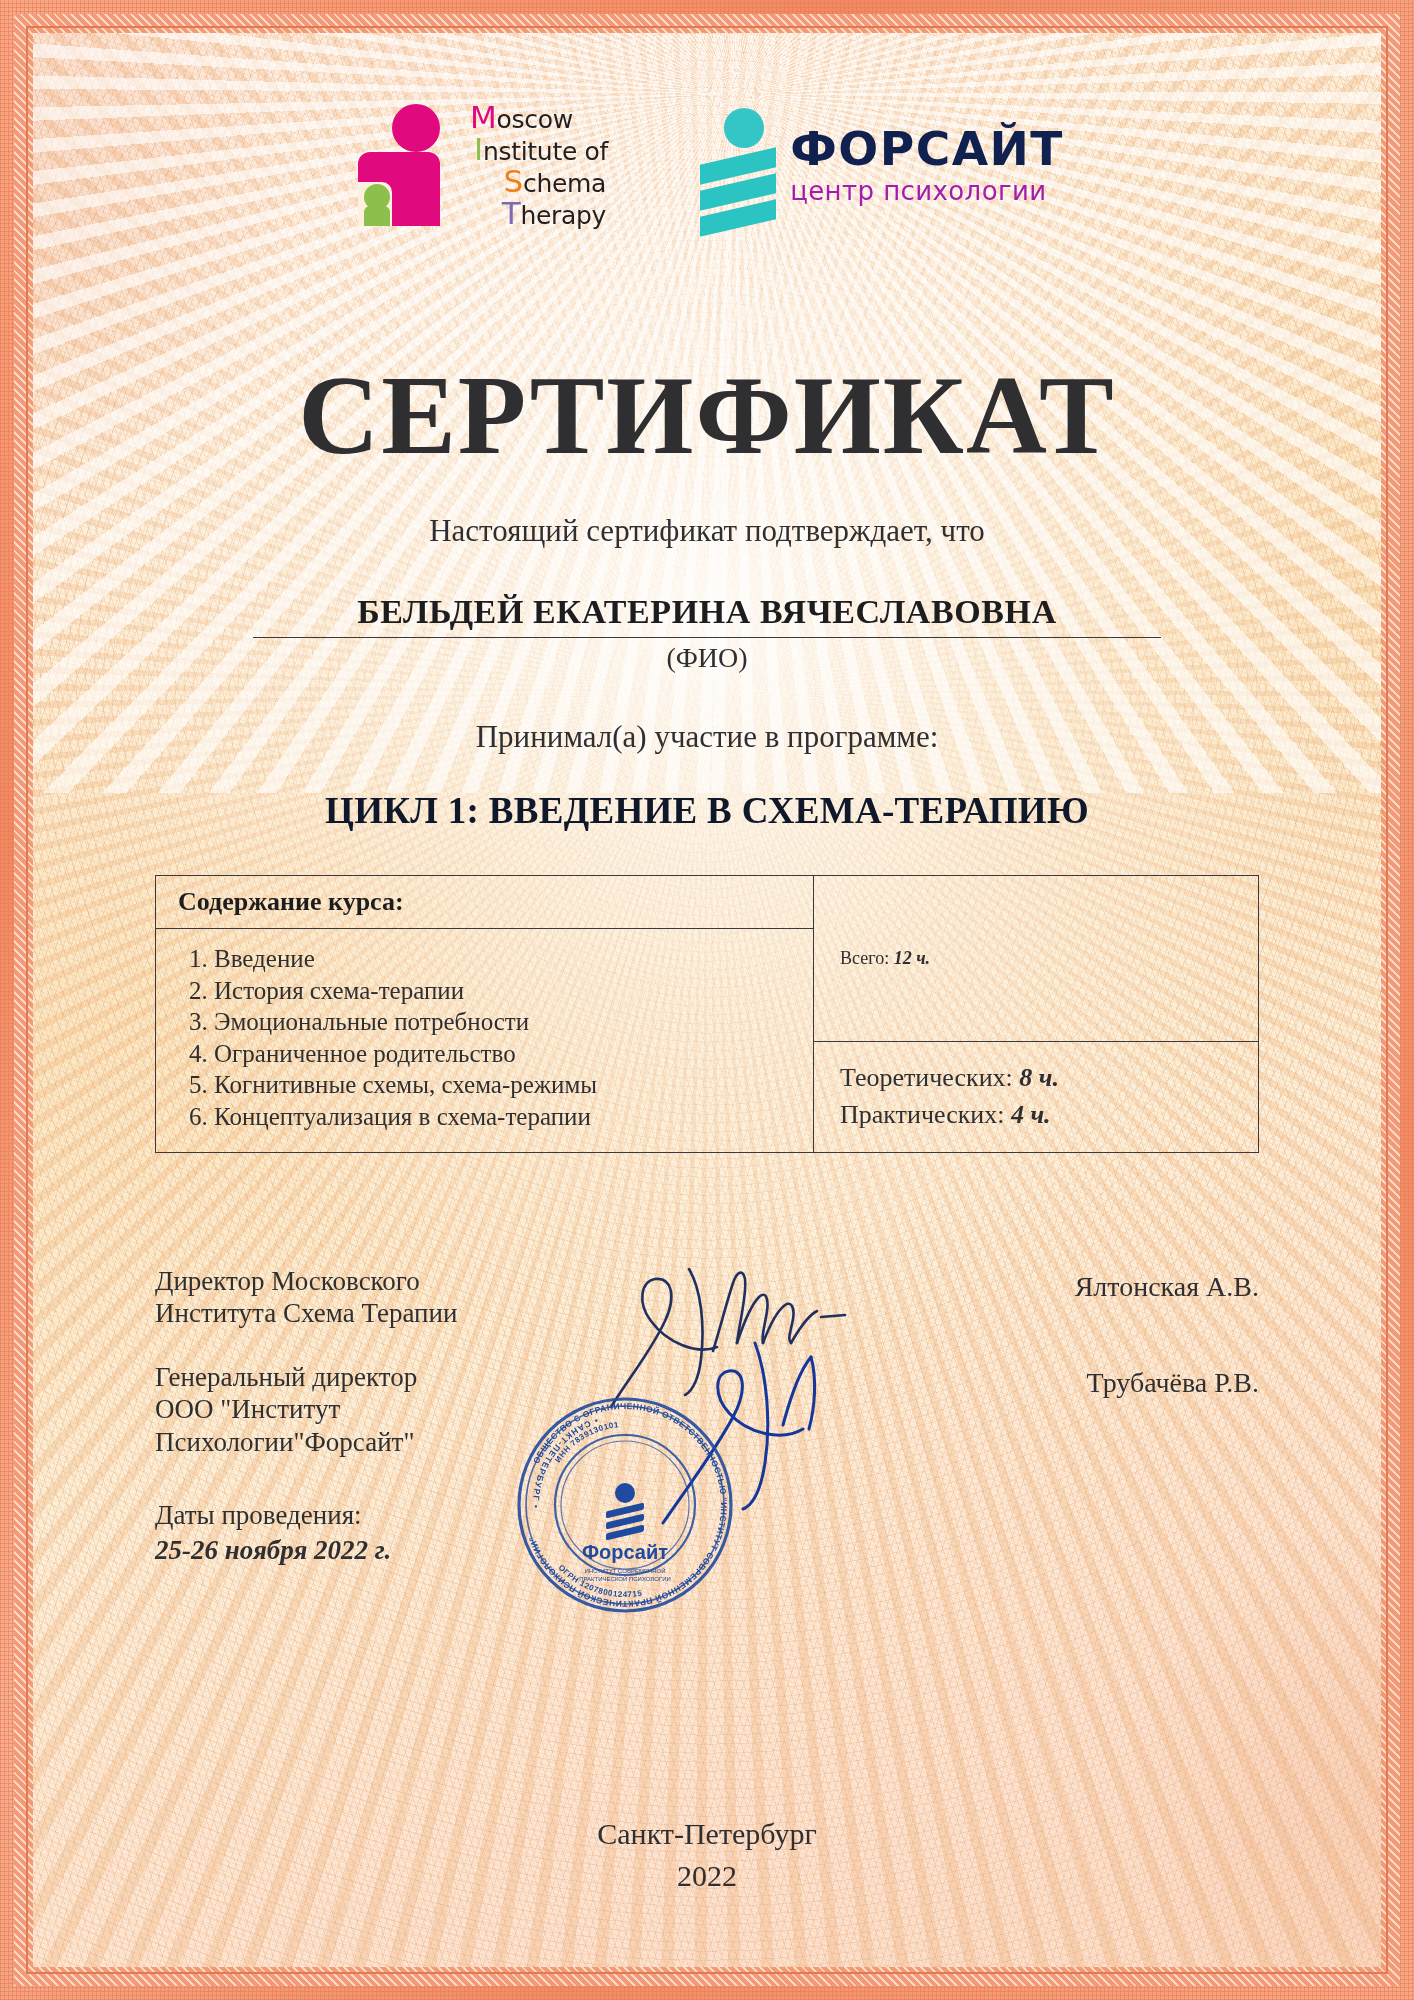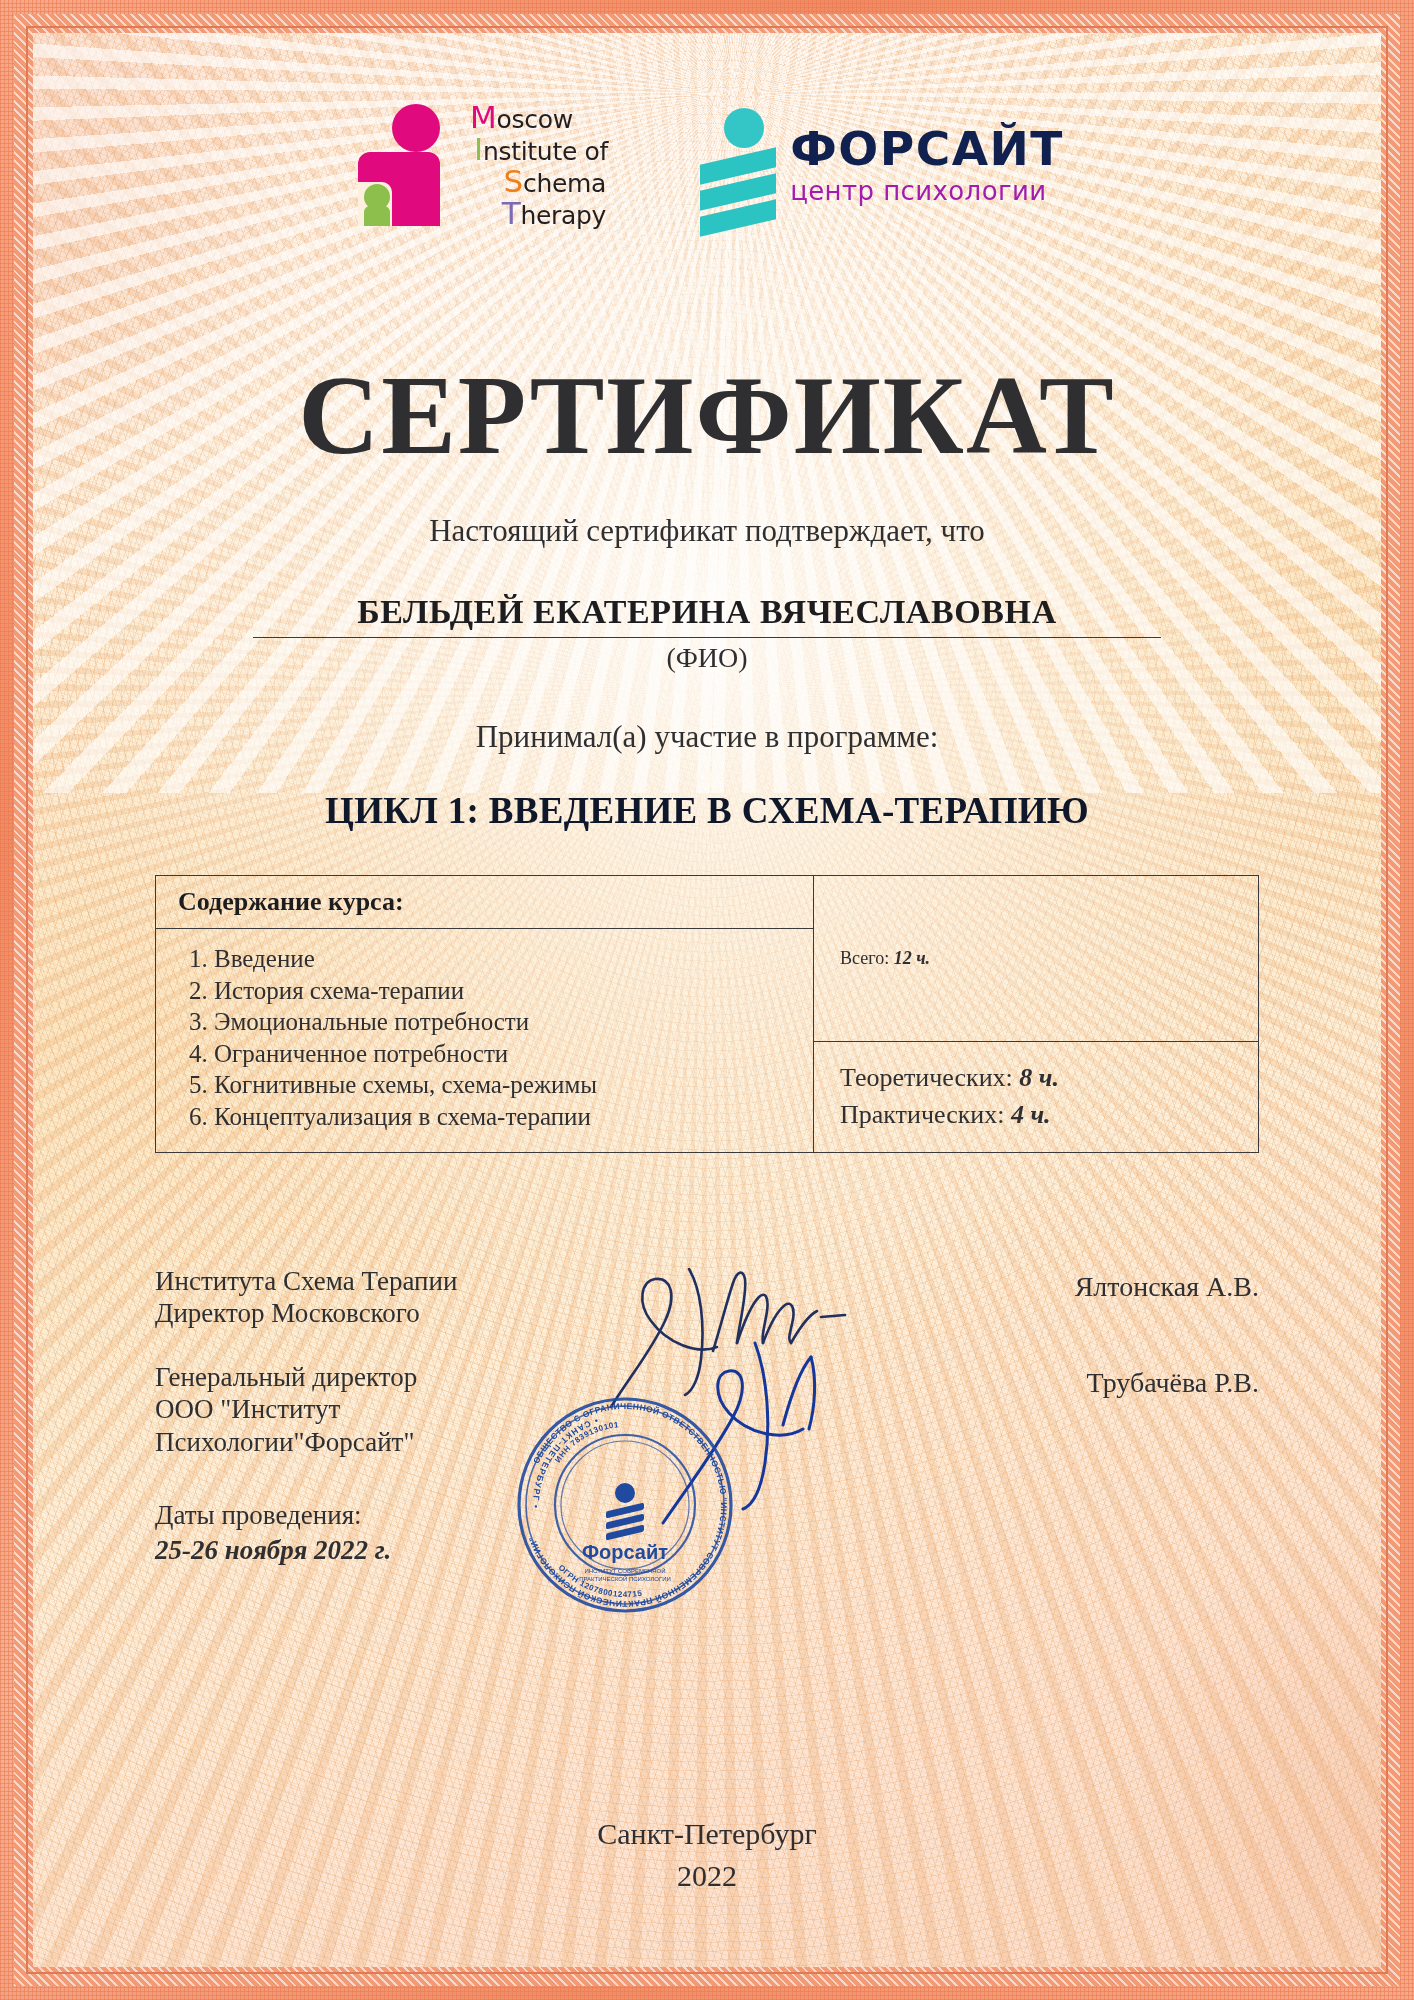--- a/index.html
+++ b/index.html
@@ -295,43 +295,43 @@
       <div class="prog-title">ЦИКЛ 1: ВВЕДЕНИЕ В СХЕМА-ТЕРАПИЮ</div>
 
       <div class="table">
         <div class="tcol-left">
           <div class="th">Содержание курса:</div>
           <div class="tbody-left">
             <ol>
               <li>Введение</li>
               <li>История схема-терапии</li>
               <li>Эмоциональные потребности</li>
-              <li>Ограниченное потребности</li>
+              <li>Ограниченное родительство</li>
               <li>Когнитивные схемы, схема-режимы</li>
               <li>Концептуализация в схема-терапии</li>
             </ol>
           </div>
         </div>
         <div class="tcol-right">
           <div class="hrs-total">
             <span>Всего:</span>&nbsp;<b class="val">12 ч.</b>
           </div>
           <div class="hrs-split">
             <div><span>Теоретических:</span>&nbsp;<b class="val">8 ч.</b></div>
             <div><span>Практических:</span>&nbsp;<b class="val">4 ч.</b></div>
           </div>
         </div>
       </div>
 
       <div class="sig-wrap">
 
         <div class="sig-row">
           <div class="sig-role">
+            <div>Директор Московского</div>
             <div>Института Схема Терапии</div>
-            <div>Директор Московского</div>
           </div>
           <div class="sig-name">Ялтонская А.В.</div>
         </div>
 
         <div class="sig-row">
           <div class="sig-role">
             <div>Генеральный директор</div>
             <div>ООО "Институт</div>
             <div>Психологии"Форсайт"</div>
           </div>

